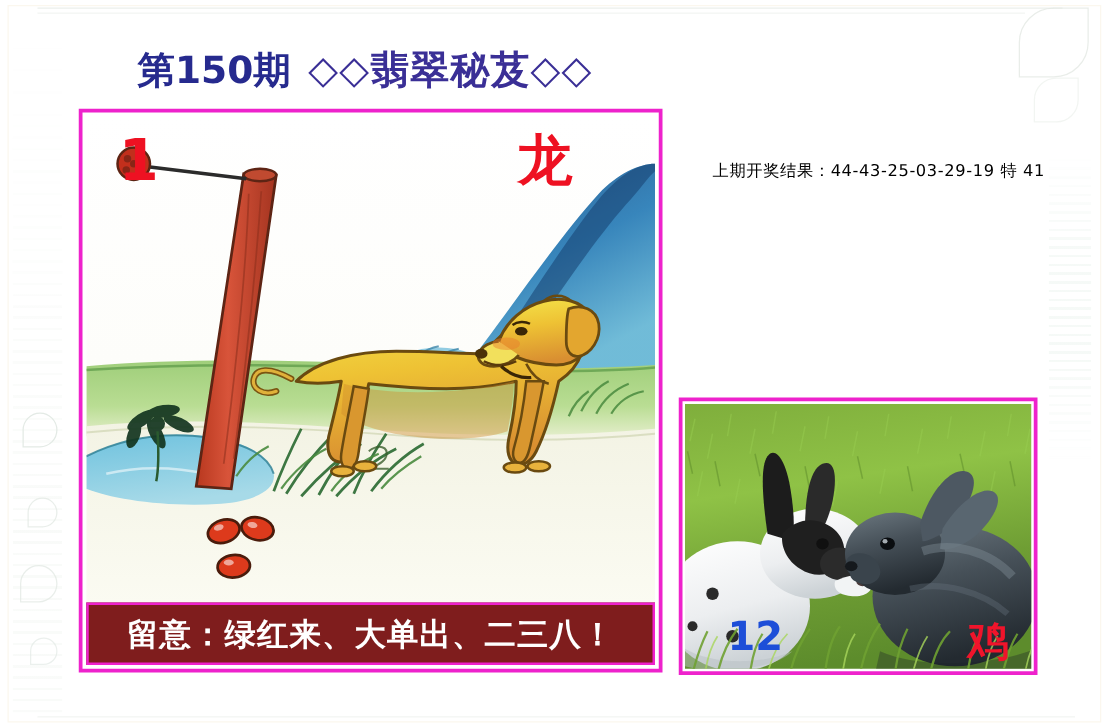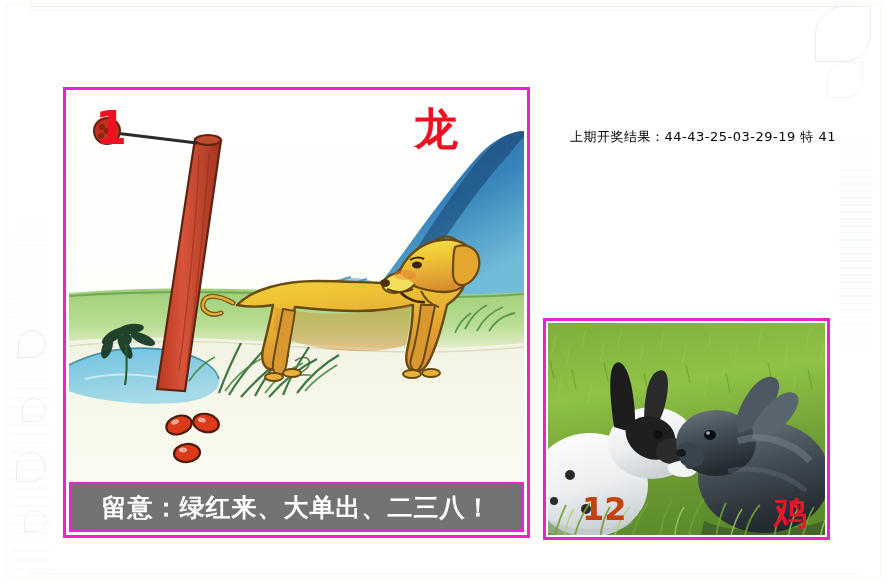--- a/index.html
+++ b/index.html
@@ -167,21 +167,21 @@
     line-height: 1;
   }
 
   
   .caption-bar {
     position: absolute;
     left: 3px;
     right: 3px;
     bottom: 3px;
     height: 50px;
-    background: #737373;
+    background: #7f1d1d;
     border: 2px solid #ee22cc;
     box-sizing: border-box;
     display: flex;
     align-items: center;
     justify-content: center;
   }
   .caption-text {
     color: #ffffff;
     font-size: 25px;
     font-weight: bold;
@@ -206,21 +206,21 @@
     width: 100%;
     height: 100%;
     overflow: hidden;
   }
   .sub-number {
     position: absolute;
     left: 34px;
     bottom: 10px;
     font-size: 32px;
     font-weight: bold;
-    color: #c2410c;
+    color: #1d4ed8;
     z-index: 8;
     line-height: 1;
     font-family: "DejaVu Sans", "Liberation Sans", sans-serif;
   }
   .sub-zodiac {
     position: absolute;
     right: 18px;
     bottom: 6px;
     font-size: 33px;
     font-weight: bold;
@@ -242,20 +242,24 @@
   <div class="deco-rule r3"></div>
   <div class="deco-band left"></div>
   <div class="deco-band right"></div>
   <div class="deco-corner tr"></div>
   <div class="deco-corner br"></div>
   <div class="deco-leaf l1"></div>
   <div class="deco-leaf l2"></div>
   <div class="deco-leaf l3"></div>
   <div class="deco-leaf l4"></div>
 
+  <div class="header">
+    <span class="issue-label">第150期</span>
+    <span class="title-text">◇◇翡翠秘芨◇◇</span>
+  </div>
 
   <div class="results">上期开奖结果：44-43-25-03-29-19  特  41</div>
 
   <div class="main-card">
 
     <div class="main-illustration">
       <svg width="455" height="390" viewBox="0 0 455 390" preserveAspectRatio="none">
         <defs>
           <linearGradient id="skyg" x1="0" y1="0" x2="0" y2="1">
             <stop offset="0%" stop-color="#ffffff"></stop>

